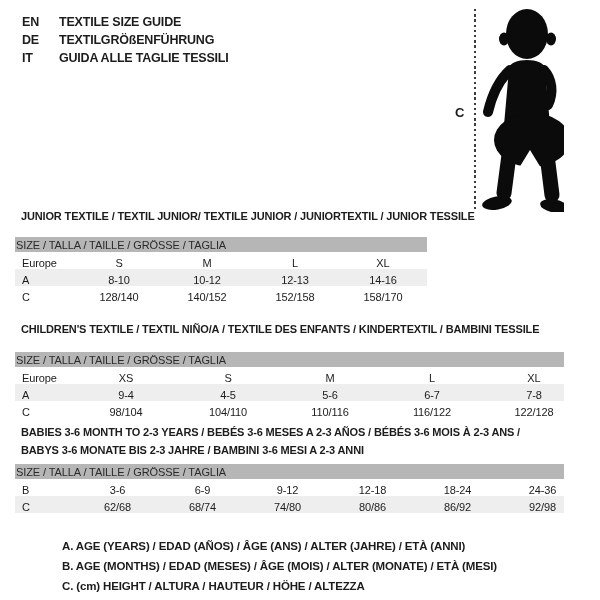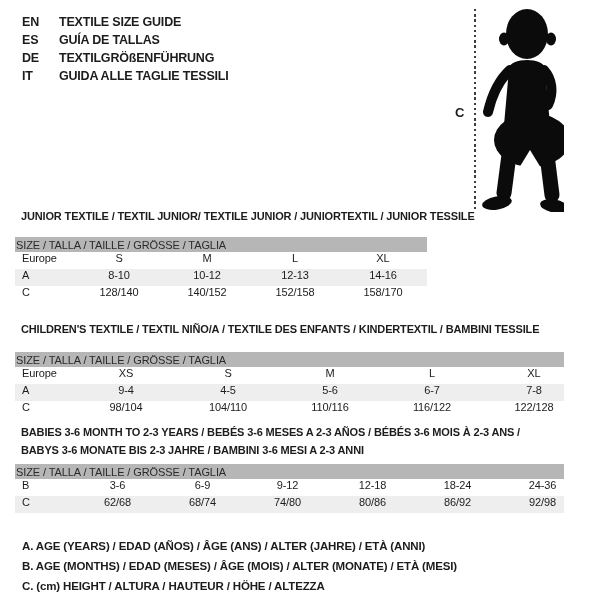--- a/index.html
+++ b/index.html
@@ -37,42 +37,38 @@
   .t-title{font-weight:bold;font-size:11px;line-height:18px;padding-left:6px;letter-spacing:-0.15px;white-space:nowrap;}
   .tbl{margin-top:12px;width:570px;}
   .s0 .tbl{width:412px;}
   .s1 .tbl{margin-top:14px;}
   .s2 .tbl{margin-top:5px;}
   .band{
     height:15px;background:var(--band);display:flex;align-items:center;
     padding-left:1px;box-sizing:border-box;font-size:11px;color:#2a2a2a;
     letter-spacing:-0.1px;white-space:nowrap;
   }
-  .trow{display:flex;height:17px;align-items:flex-start;font-size:11px;letter-spacing:-0.1px;}
+  .trow{display:flex;height:17px;align-items:flex-end;font-size:11px;letter-spacing:-0.1px;}
   .trow.shaded{background:var(--shade);}
   .rlabel{width:60px;flex:0 0 60px;padding-left:7px;box-sizing:border-box;}
   .cell{flex:1;text-align:center;}
 
   
   .footer{position:absolute;left:22px;top:536px;}
-  .fline{font-weight:bold;font-size:11.5px;line-height:20px;letter-spacing:-0.15px;white-space:nowrap;}
+  .fline{font-weight:bold;font-size:11.5px;line-height:20px;letter-spacing:-0.15px;white-space:nowrap;margin-left:40px;}
 </style>
 </head>
 <body>
 
 <div class="canvas">
 
   <div class="lang-block">
       <div class="lang-row">
         <span class="lang-code">EN</span>
         <span class="lang-label">TEXTILE SIZE GUIDE</span>
-      </div>
-      <div class="lang-row">
-        <span class="lang-code">ES</span>
-        <span class="lang-label">GUÍA DE TALLAS</span>
       </div>
       <div class="lang-row">
         <span class="lang-code">DE</span>
         <span class="lang-label">TEXTILGRÖßENFÜHRUNG</span>
       </div>
       <div class="lang-row">
         <span class="lang-code">IT</span>
         <span class="lang-label">GUIDA ALLE TAGLIE TESSILI</span>
       </div>
     </div>

